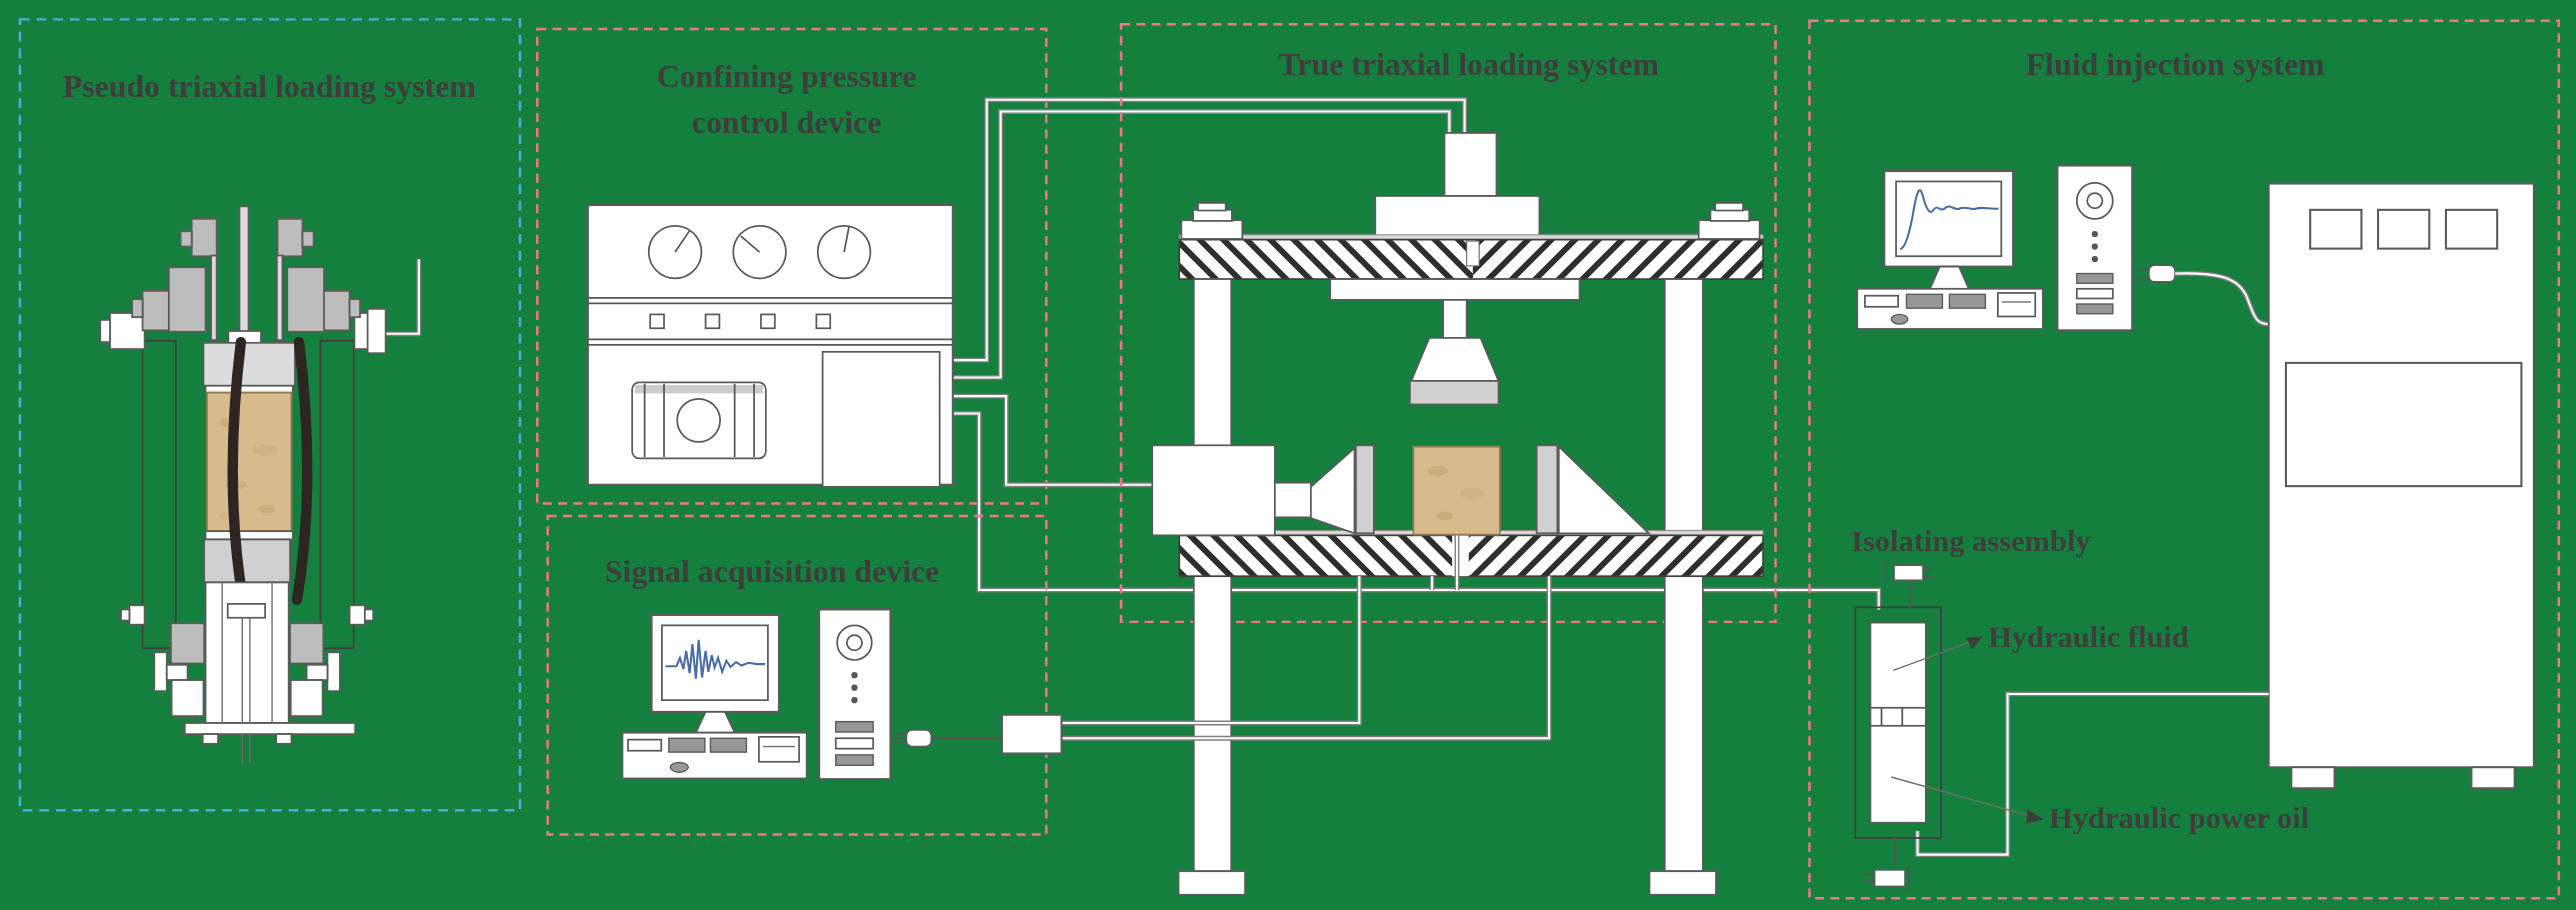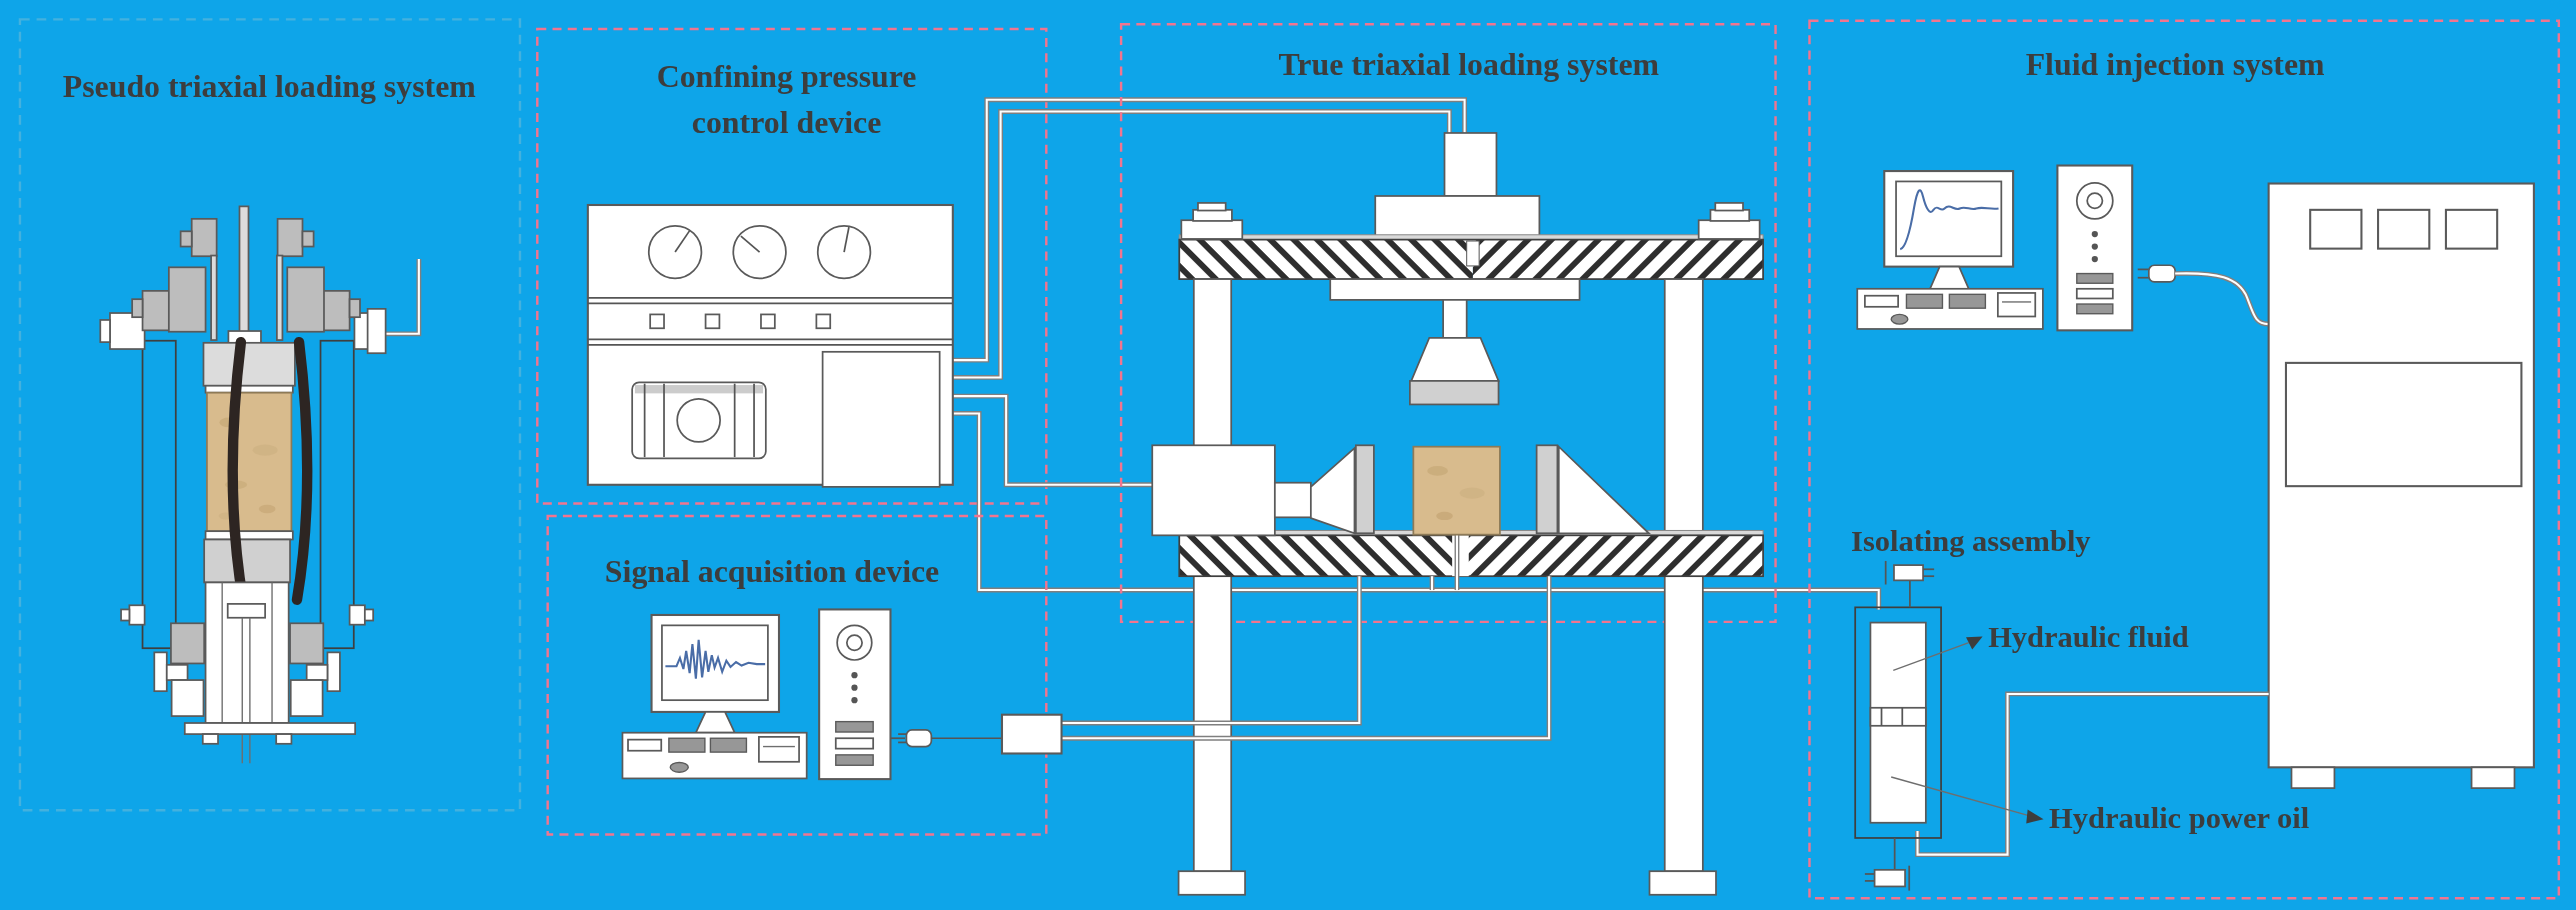--- a/index.html
+++ b/index.html
@@ -1,16 +1,16 @@
 <!DOCTYPE html>
 <html style="font-size:11px"><head>
 <meta charset="utf-8">
 <style>
   html,body{margin:0;padding:0;background:#ffffff;}
-  #stage{position:relative;width:2576px;height:910px;background:#0ea5e9;overflow:hidden;}
+  #stage{position:relative;width:2576px;height:910px;background:#15803d;overflow:hidden;}
   svg{display:block;}
   .t{font-family:"Liberation Serif","DejaVu Serif",serif;font-weight:600;fill:#3d3d3d;font-size:46px;text-anchor:middle;}
   .t.small{font-size:44px;}
   .t.start{text-anchor:start;}
   .machine{stroke:#5a5a5a;stroke-width:2.5;fill:#ffffff;}
   .machine.thick{stroke-width:3;}
   .grayfill{fill:#bdbdbd;}
   .ltgray{fill:#dcdcdc;}
   .midgray{fill:#d0d0d0;}
   .darkkey{fill:#979797;stroke:#5a5a5a;stroke-width:2;}

